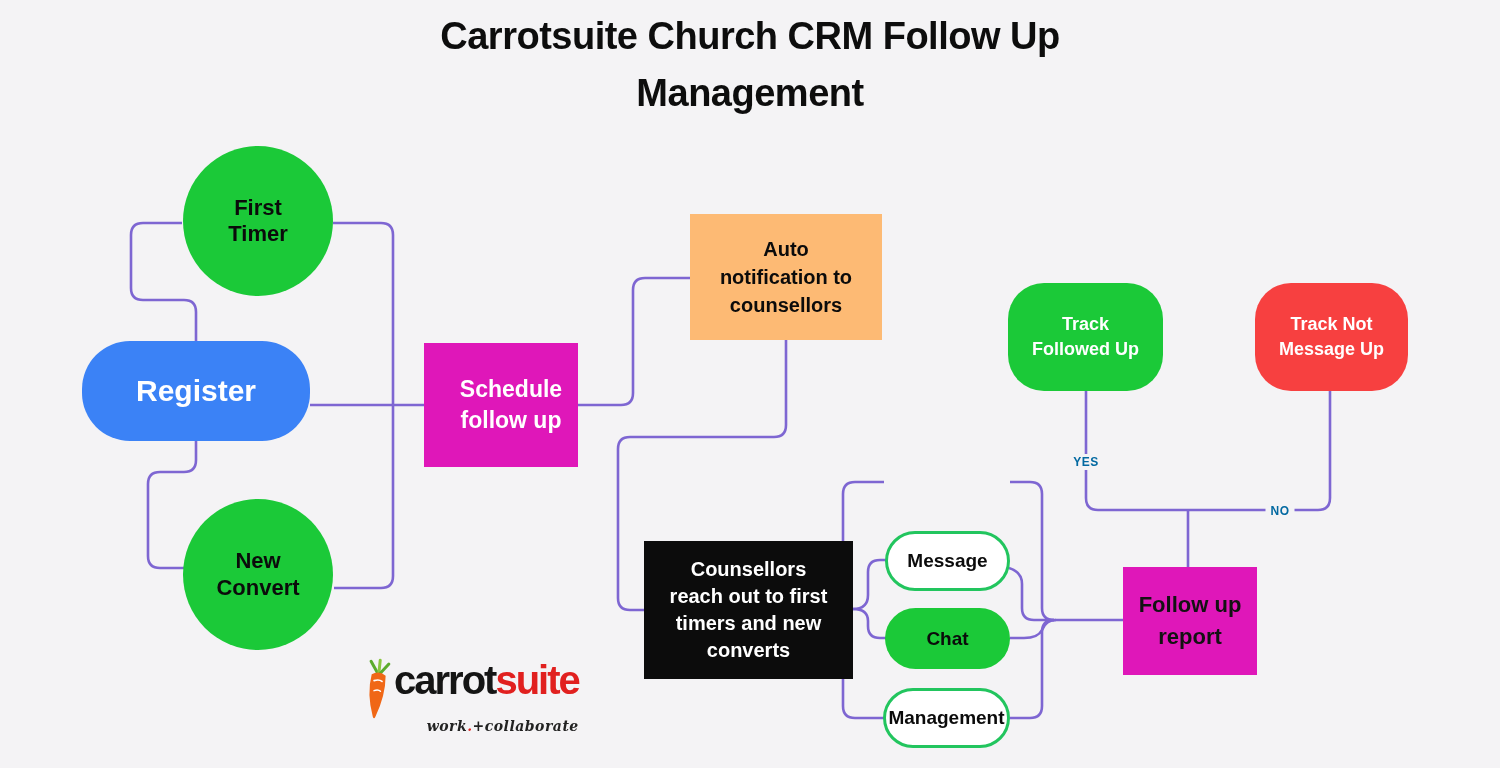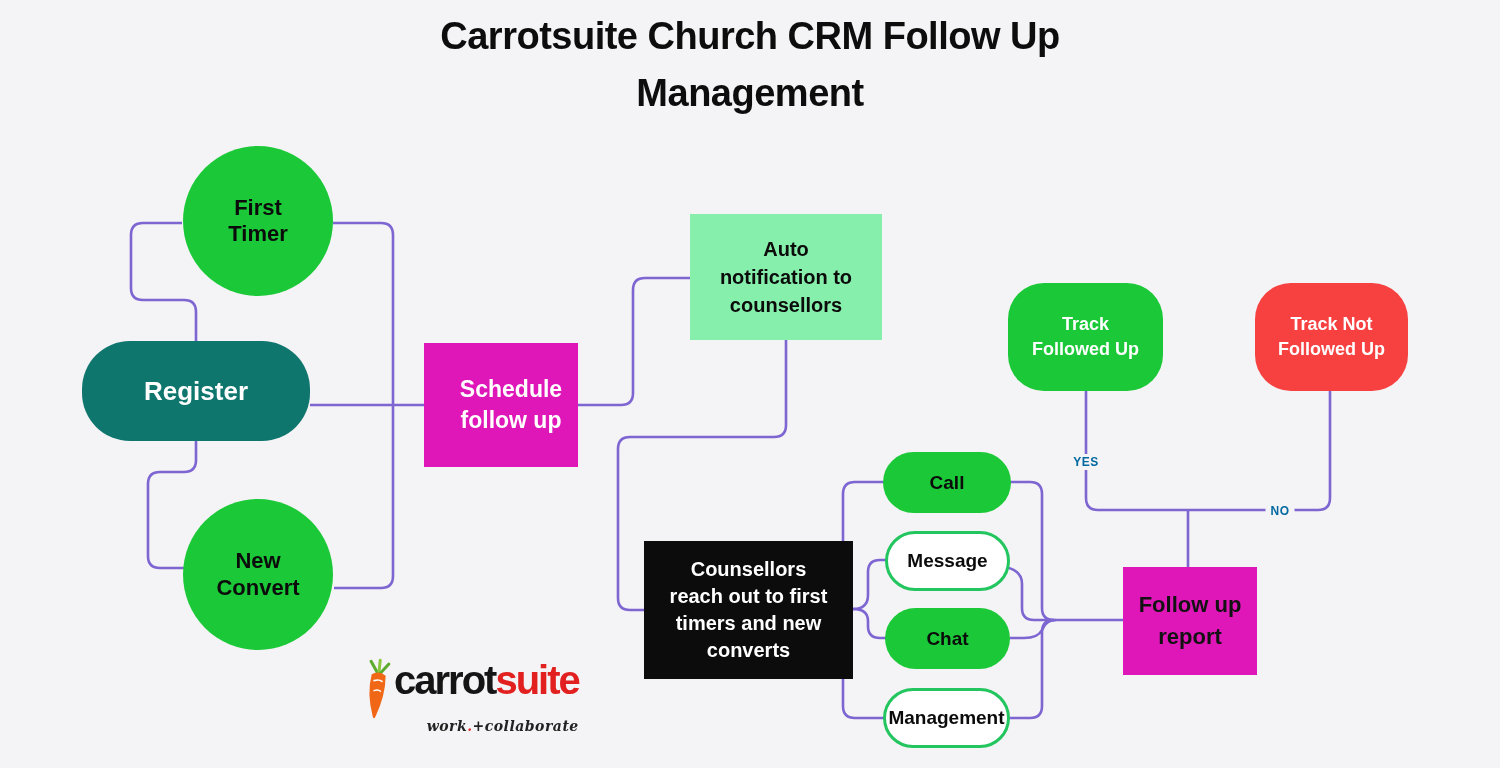--- a/index.html
+++ b/index.html
@@ -14,27 +14,27 @@
     position:absolute;left:0;top:8px;width:1500px;
     text-align:center;font-weight:800;font-size:38px;line-height:1.5;
     letter-spacing:-0.5px;color:#0d0d0d;white-space:pre-line;
   }
   .node{
     position:absolute;display:flex;align-items:center;justify-content:center;
     text-align:center;font-weight:700;white-space:pre-line;box-sizing:border-box;
   }
   .green{background:#1bc938;color:#0b0b0b;}
   .circle{border-radius:50%;font-size:22px;line-height:1.2;}
-  .stadium{background:#0f766e;color:#ffffff;border-radius:48px;font-size:26px;}
+  .stadium{background:#3b82f6;color:#ffffff;border-radius:48px;font-size:30px;}
   .magenta{background:#df17b9;}
   .rect{font-size:23px;line-height:1.35;padding-left:20px;}
   .white-text{color:#ffffff;}
   .dark-text{color:#121212;}
   .black-box{background:#0c0c0c;color:#ffffff;font-size:20px;line-height:1.35;}
-  .green-rect{background:#86efac;color:#0b0b0b;font-size:20px;line-height:1.4;}
+  .green-rect{background:#fdba74;color:#0b0b0b;font-size:20px;line-height:1.4;}
   .pill{border-radius:32px;font-size:19px;}
   .pill-outline{background:#ffffff;border:3px solid #22c55e;border-radius:32px;font-size:19px;color:#0b0b0b;}
   .track{border-radius:36px;font-size:18px;line-height:1.4;color:#ffffff;}
   .track-green{background:#1bc938;}
   .track-red{background:#f74040;}
   .edge-label{
     position:absolute;transform:translate(-50%,-50%);
     background:#f4f3f5;padding:1px 5px;font-size:12px;font-weight:700;
     color:#0369a1;letter-spacing:0.5px;
   }
@@ -105,23 +105,20 @@
 counsellors</span>
   </div>
 
   <div class="node black-box" style="left:644px;top:541px;width:209px;height:138px;">
     <span>Counsellors
 reach out to first
 timers and new
 converts</span>
   </div>
 
-  <div class="node pill green" style="left:883px;top:452px;width:128px;height:61px;">
-    <span>Call</span>
-  </div>
 
   <div class="node pill-outline" style="left:885px;top:531px;width:125px;height:60px;">
     <span>Message</span>
   </div>
 
   <div class="node pill green" style="left:885px;top:608px;width:125px;height:61px;">
     <span>Chat</span>
   </div>
 
   <div class="node pill-outline" style="left:883px;top:688px;width:127px;height:60px;">
@@ -133,21 +130,21 @@
 report</span>
   </div>
 
   <div class="node track track-green" style="left:1008px;top:283px;width:155px;height:108px;">
     <span>Track
 Followed Up</span>
   </div>
 
   <div class="node track track-red" style="left:1255px;top:283px;width:153px;height:108px;">
     <span>Track Not
-Followed Up</span>
+Message Up</span>
   </div>
 
   <span class="edge-label" style="left:1086px;top:462px;">YES</span>
   <span class="edge-label" style="left:1280px;top:511px;">NO</span>
 
   <div class="logo">
     <svg class="carrot" width="30" height="68" viewBox="0 0 30 68" xmlns="http://www.w3.org/2000/svg">
       <g transform="rotate(6 15 34)">
         <path d="M15 18 L6 5" stroke="#5cab2d" stroke-width="3" stroke-linecap="round"></path>
         <path d="M15 18 L15 3" stroke="#8bc63f" stroke-width="3" stroke-linecap="round"></path>

